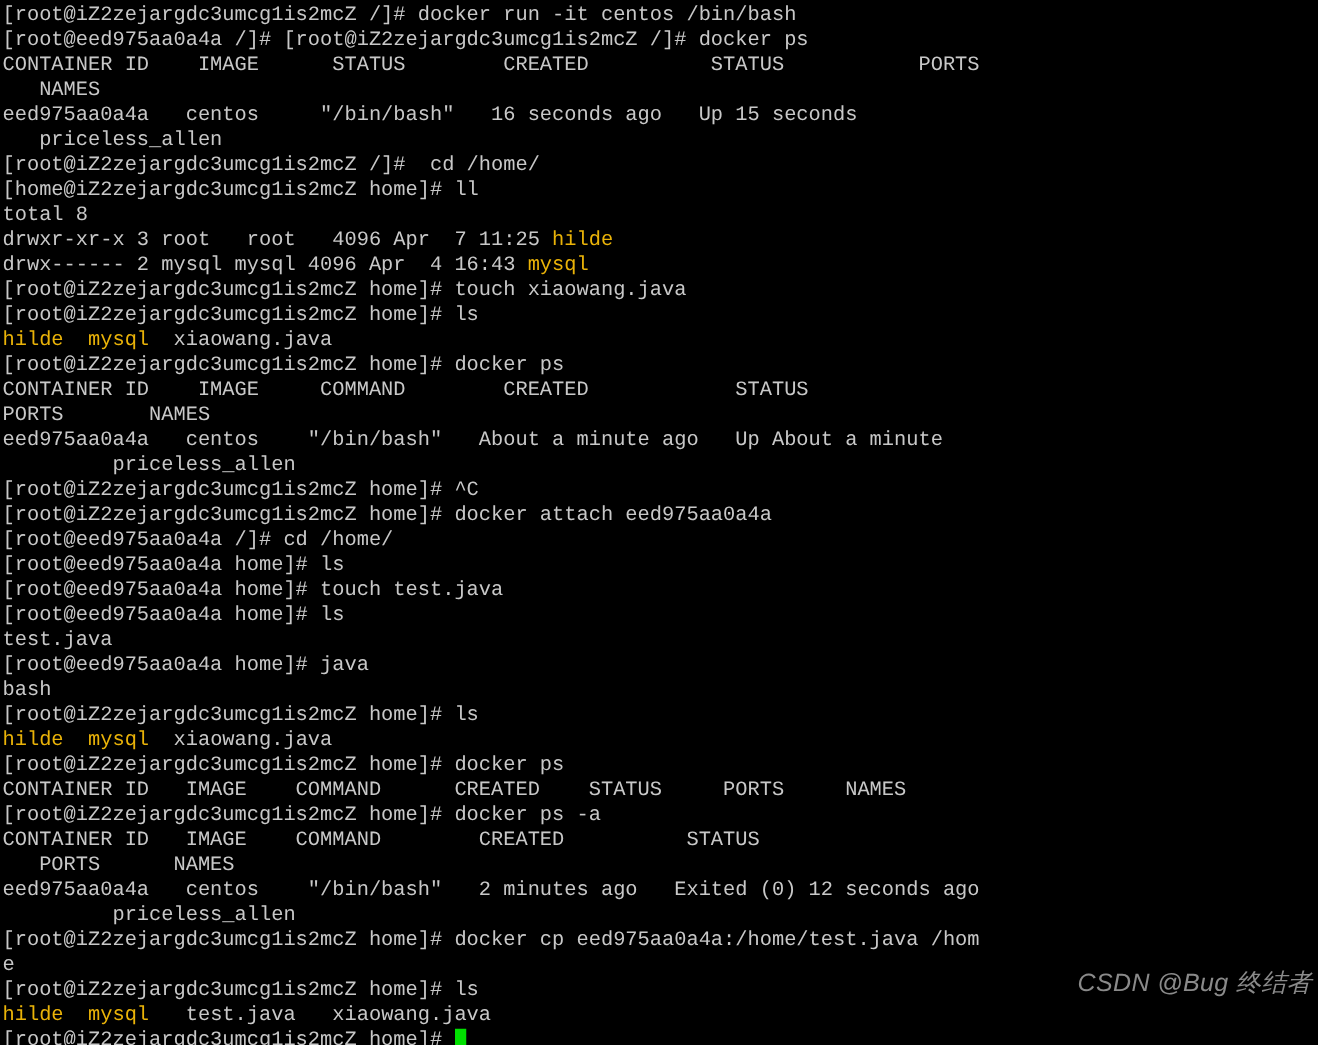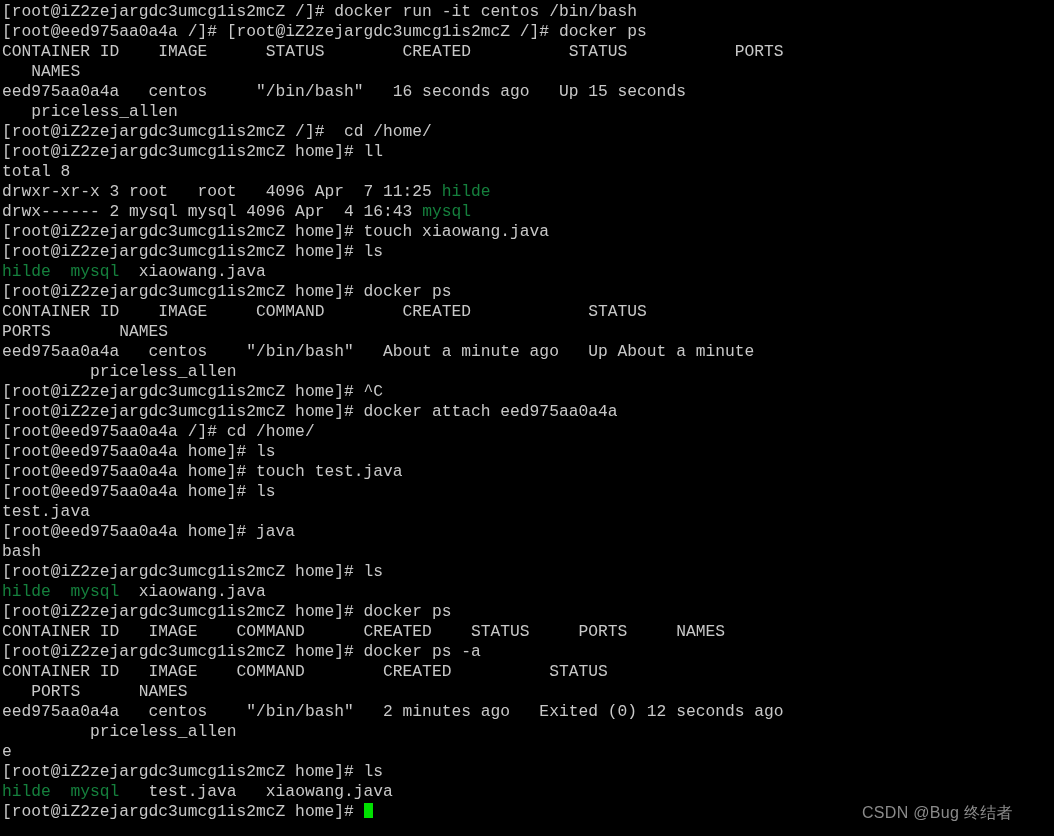--- a/index.html
+++ b/index.html
@@ -26,37 +26,38 @@
   .term-line {
     font-family: "Liberation Mono", "DejaVu Sans Mono", monospace;
     font-size: 16.3px;
     line-height: 20px;
     height: 20px;
     color: #c8c8c8;
     white-space: pre;
     letter-spacing: 0px;
   }
   .c-default { color: #c8c8c8; }
-  .c-dir     { color: #15803d; }
+  .c-dir     { color: #eab308; }
   .cursor {
     display: inline-block;
     width: 9.8px;
     height: 15px;
     background: #00e000;
     vertical-align: -2px;
   }
   #watermark {
     position: absolute;
     left: 862px;
-    top: 803px;
+    top: 773px;
     font-family: "Liberation Sans", "DejaVu Sans", sans-serif;
-    font-size: 16px;
+    font-size: 20px;
     color: #8a8a8a;
     white-space: pre;
     letter-spacing: 0.3px;
+    font-style: italic;
   }
   #right-edge {
     position: absolute;
     top: 0;
     left: 1052px;
     width: 2px;
     height: 836px;
     background: #000000;
   }
 </style>
@@ -65,21 +66,21 @@
 
 <div id="terminal">
   <div id="terminal-output">
       <div class="term-line"><span class="c-default">[root@iZ2zejargdc3umcg1is2mcZ /]# docker run -it centos /bin/bash</span></div>
       <div class="term-line"><span class="c-default">[root@eed975aa0a4a /]# [root@iZ2zejargdc3umcg1is2mcZ /]# docker ps</span></div>
       <div class="term-line"><span class="c-default">CONTAINER ID    IMAGE      STATUS        CREATED          STATUS           PORTS</span></div>
       <div class="term-line"><span class="c-default">   NAMES</span></div>
       <div class="term-line"><span class="c-default">eed975aa0a4a   centos     "/bin/bash"   16 seconds ago   Up 15 seconds</span></div>
       <div class="term-line"><span class="c-default">   priceless_allen</span></div>
       <div class="term-line"><span class="c-default">[root@iZ2zejargdc3umcg1is2mcZ /]#  cd /home/</span></div>
-      <div class="term-line"><span class="c-default">[root@iZ2zejargdc3umcg1is2mcZ home]# ll</span></div>
+      <div class="term-line"><span class="c-default">[home@iZ2zejargdc3umcg1is2mcZ home]# ll</span></div>
       <div class="term-line"><span class="c-default">total 8</span></div>
       <div class="term-line"><span class="c-default">drwxr-xr-x 3 root   root   4096 Apr  7 11:25 </span><span class="c-dir">hilde</span></div>
       <div class="term-line"><span class="c-default">drwx------ 2 mysql mysql 4096 Apr  4 16:43 </span><span class="c-dir">mysql</span></div>
       <div class="term-line"><span class="c-default">[root@iZ2zejargdc3umcg1is2mcZ home]# touch xiaowang.java</span></div>
       <div class="term-line"><span class="c-default">[root@iZ2zejargdc3umcg1is2mcZ home]# ls</span></div>
       <div class="term-line"><span class="c-dir">hilde</span><span class="c-default">  </span><span class="c-dir">mysql</span><span class="c-default">  xiaowang.java</span></div>
       <div class="term-line"><span class="c-default">[root@iZ2zejargdc3umcg1is2mcZ home]# docker ps</span></div>
       <div class="term-line"><span class="c-default">CONTAINER ID    IMAGE     COMMAND        CREATED            STATUS</span></div>
       <div class="term-line"><span class="c-default">PORTS       NAMES</span></div>
       <div class="term-line"><span class="c-default">eed975aa0a4a   centos    "/bin/bash"   About a minute ago   Up About a minute</span></div>
@@ -95,20 +96,21 @@
       <div class="term-line"><span class="c-default">bash</span></div>
       <div class="term-line"><span class="c-default">[root@iZ2zejargdc3umcg1is2mcZ home]# ls</span></div>
       <div class="term-line"><span class="c-dir">hilde</span><span class="c-default">  </span><span class="c-dir">mysql</span><span class="c-default">  xiaowang.java</span></div>
       <div class="term-line"><span class="c-default">[root@iZ2zejargdc3umcg1is2mcZ home]# docker ps</span></div>
       <div class="term-line"><span class="c-default">CONTAINER ID   IMAGE    COMMAND      CREATED    STATUS     PORTS     NAMES</span></div>
       <div class="term-line"><span class="c-default">[root@iZ2zejargdc3umcg1is2mcZ home]# docker ps -a</span></div>
       <div class="term-line"><span class="c-default">CONTAINER ID   IMAGE    COMMAND        CREATED          STATUS</span></div>
       <div class="term-line"><span class="c-default">   PORTS      NAMES</span></div>
       <div class="term-line"><span class="c-default">eed975aa0a4a   centos    "/bin/bash"   2 minutes ago   Exited (0) 12 seconds ago</span></div>
       <div class="term-line"><span class="c-default">         priceless_allen</span></div>
+      <div class="term-line"><span class="c-default">[root@iZ2zejargdc3umcg1is2mcZ home]# docker cp eed975aa0a4a:/home/test.java /hom</span></div>
       <div class="term-line"><span class="c-default">e</span></div>
       <div class="term-line"><span class="c-default">[root@iZ2zejargdc3umcg1is2mcZ home]# ls</span></div>
       <div class="term-line"><span class="c-dir">hilde</span><span class="c-default">  </span><span class="c-dir">mysql</span><span class="c-default">   test.java   xiaowang.java</span></div>
       <div class="term-line"><span class="c-default">[root@iZ2zejargdc3umcg1is2mcZ home]# </span><span class="cursor"></span></div>
     </div>
   <div id="watermark">CSDN @Bug 终结者</div>
   <div id="right-edge"></div>
 </div>
 
 </body></html>

